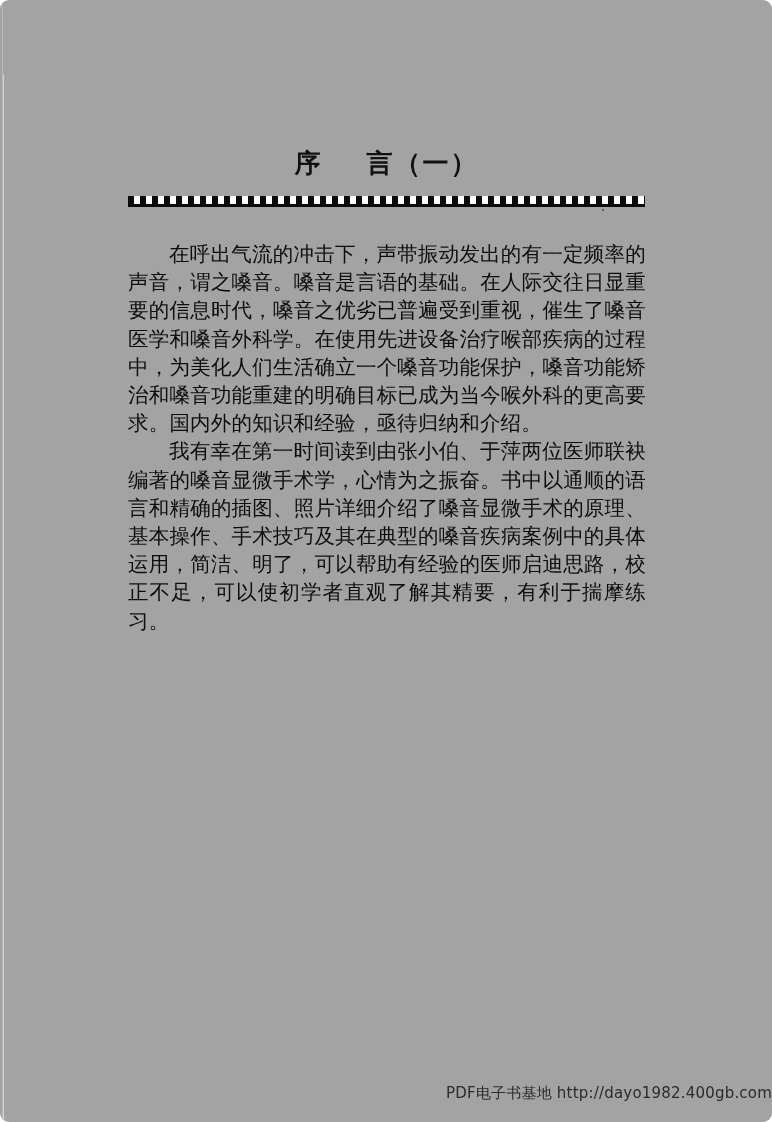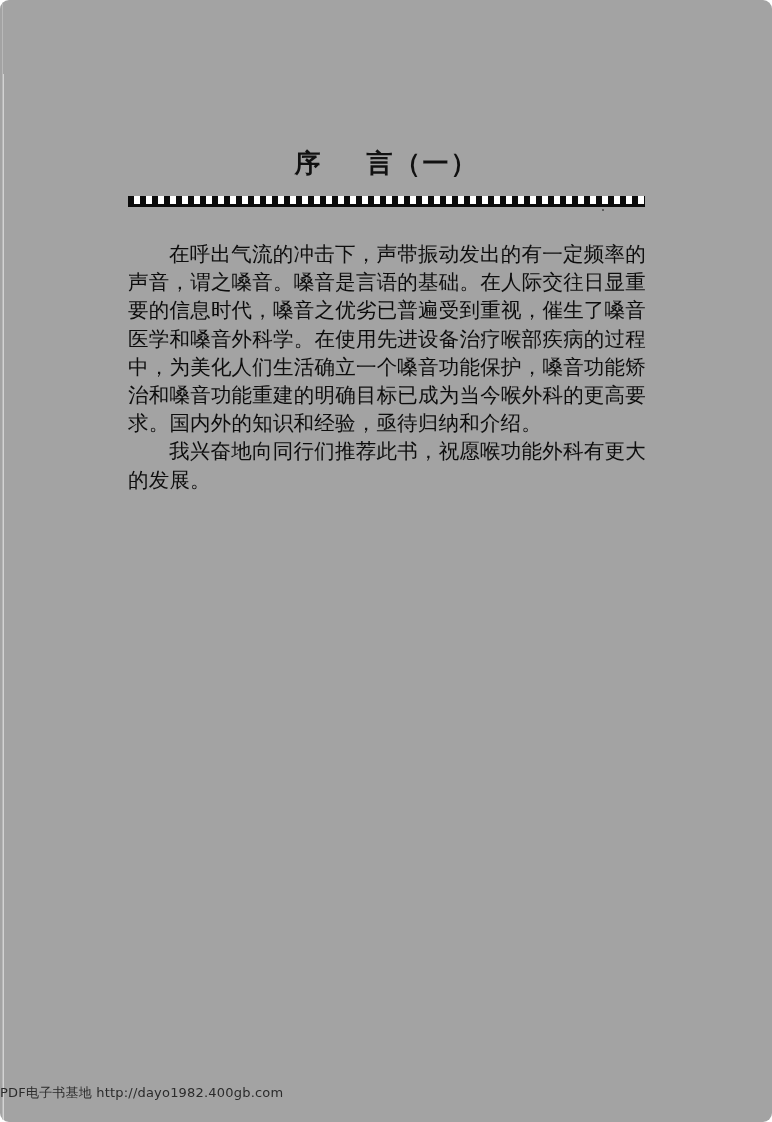--- a/index.html
+++ b/index.html
@@ -133,22 +133,22 @@
     color: #111111;
     white-space: nowrap;
   }
 
   
   .footer {
     position: absolute;
     left: 0;
     top: 1084px;
     width: 772px;
-    text-align: left;
-    font-size: 13px;
+    text-align: right;
+    font-size: 15px;
     line-height: 18px;
     color: #2b2b2b;
     letter-spacing: 0.2px;
   }
 </style>
 </head>
 <body>
 
 <div class="page">
 
@@ -160,19 +160,19 @@
   </div>
 
   <div class="rule">
     <div class="rule-teeth"></div>
     <div class="rule-bar"></div>
     <div class="rule-speck"></div>
   </div>
 
   <div class="body-text">
     <p>在呼出气流的冲击下，声带振动发出的有一定频率的声音，谓之嗓音。嗓音是言语的基础。在人际交往日显重要的信息时代，嗓音之优劣已普遍受到重视，催生了嗓音医学和嗓音外科学。在使用先进设备治疗喉部疾病的过程中，为美化人们生活确立一个嗓音功能保护，嗓音功能矫治和嗓音功能重建的明确目标已成为当今喉外科的更高要求。国内外的知识和经验，亟待归纳和介绍。</p>
-    <p>我兴奋地向同行们推荐此书，祝愿喉功能外科有更大的发展。</p>
+    <p>我有幸在第一时间读到由张小伯、于萍两位医师联袂编著的嗓音显微手术学，心情为之振奋。书中以通顺的语言和精确的插图、照片详细介绍了嗓音显微手术的原理、基本操作、手术技巧及其在典型的嗓音疾病案例中的具体运用，简洁、明了，可以帮助有经验的医师启迪思路，校正不足，可以使初学者直观了解其精要，有利于揣摩练习。</p>
   </div>
 
 
   <div class="footer">PDF电子书基地 http://dayo1982.400gb.com</div>
 
 </div>
 
 </body></html>

